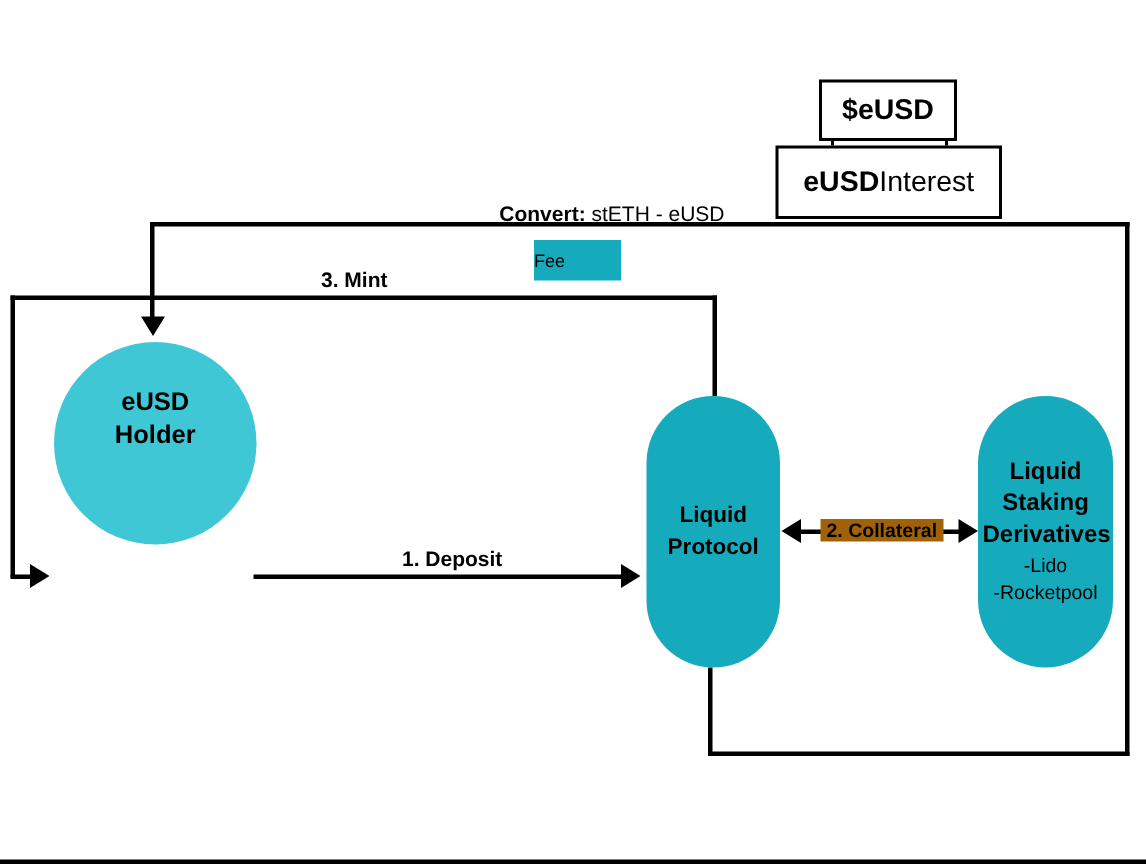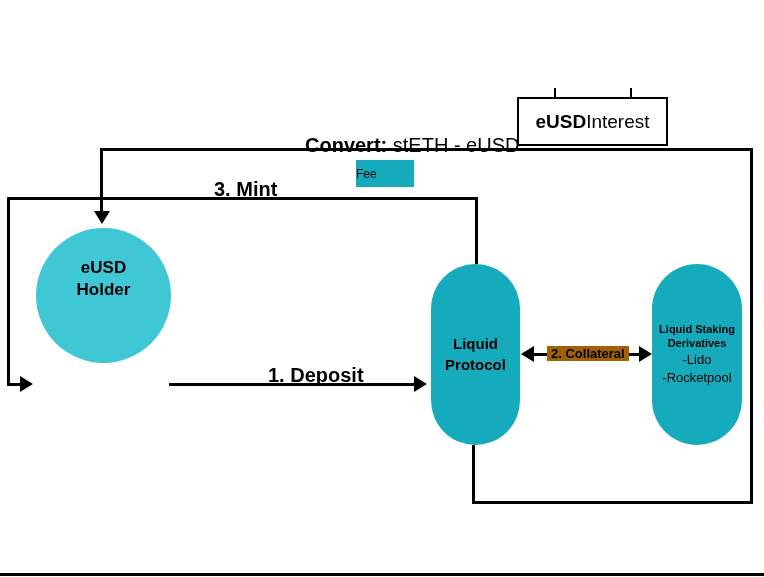--- a/index.html
+++ b/index.html
@@ -48,21 +48,21 @@
     display: flex;
     flex-direction: column;
     align-items: center;
     justify-content: center;
     text-align: center;
     z-index: 2;
   }
   .lbl {
     position: absolute;
     font-weight: bold;
-    font-size: 20px;
+    font-size: 14px;
     white-space: nowrap;
     z-index: 3;
   }
 </style>
 </head>
 <body>
 
 <div class="canvas">
 
   <div class="hline" style="left:100px; top:148px; width:653px;"></div>
@@ -79,20 +79,23 @@
   <div class="hline" style="left:7px; top:383px; width:14px;"></div>
   <div class="arr arr-right" style="left:20px; top:376px;"></div>
 
   <div class="hline" style="left:169px; top:383px; width:246px;"></div>
   <div class="arr arr-right" style="left:414px; top:376px;"></div>
 
   <div class="hline" style="left:533px; top:353px; width:107px;"></div>
   <div class="arr arr-left" style="left:521px; top:346px;"></div>
   <div class="arr arr-right" style="left:639px; top:346px;"></div>
 
+  <div class="box" style="left:546px; top:53px; width:88px; height:37px;">
+    <span class="b">$eUSD</span>
+  </div>
   <div class="vline" style="left:554px; top:88px; height:10px; width:2px;"></div>
   <div class="vline" style="left:630px; top:88px; height:10px; width:2px;"></div>
   <div class="box" style="left:517px; top:97px; width:147px; height:45px;">
     <span class="b">eUSD</span>
       <span> Interest</span>
   </div>
 
   <div class="lbl" style="left:305px; top:134px; width:178px; text-align:right;">
     <span class="b">Convert:</span><span style="font-weight:normal;"> stETH - eUSD</span>
   </div>
@@ -112,20 +115,20 @@
   </div>
 
   <div class="pill" style="left:431px; top:264px; width:89px; height:181px;">
     <div class="b" style="font-size:15px; line-height:1.35;">
       <div>Liquid</div>
       <div>Protocol</div>
     </div>
   </div>
 
   <div class="pill" style="left:652px; top:264px; width:90px; height:181px;">
-    <div class="b" style="font-size:11px; line-height:1.3; width:84px;">Liquid Staking Derivatives</div>
+    <div class="b" style="font-size:16px; line-height:1.3; width:84px;">Liquid Staking Derivatives</div>
     <div style="font-size:13px; line-height:1.4;">-Lido</div>
     <div style="font-size:13px; line-height:1.4;">-Rocketpool</div>
   </div>
 
   <div class="hline" style="left:0; top:573px; width:764px;"></div>
 
 </div>
 
 </body></html>

